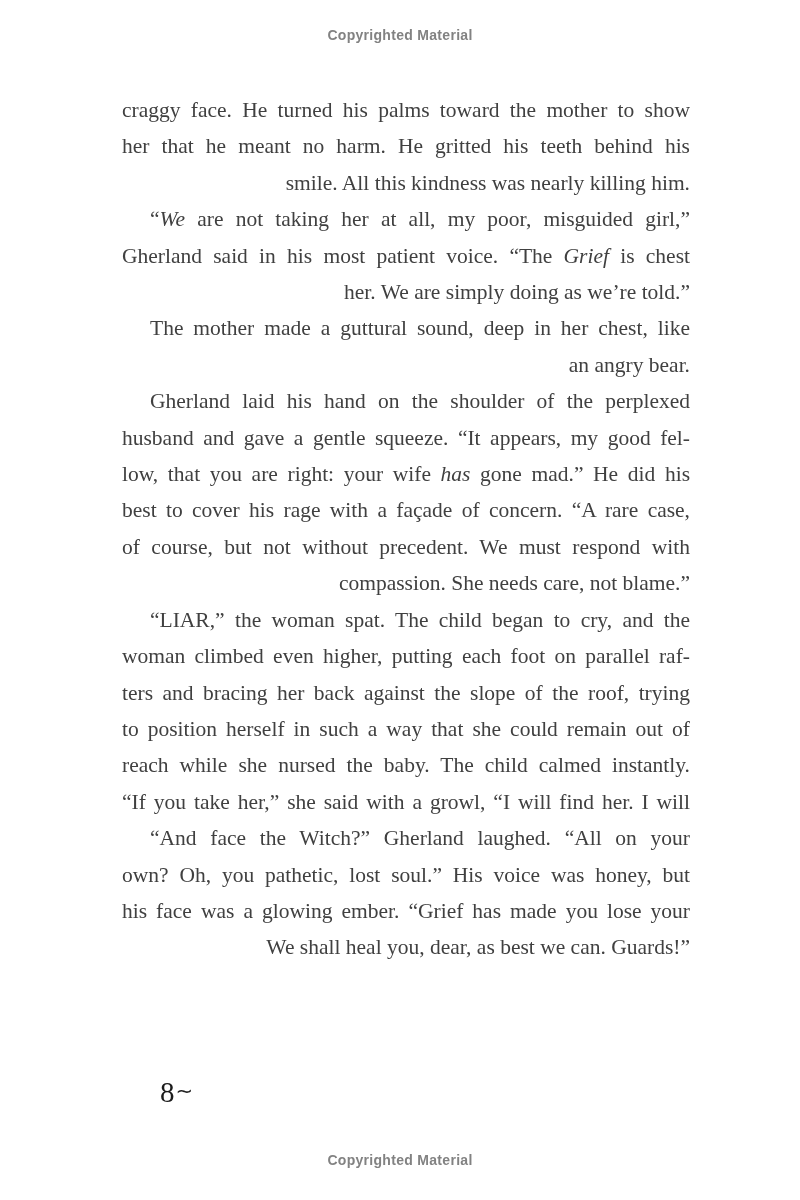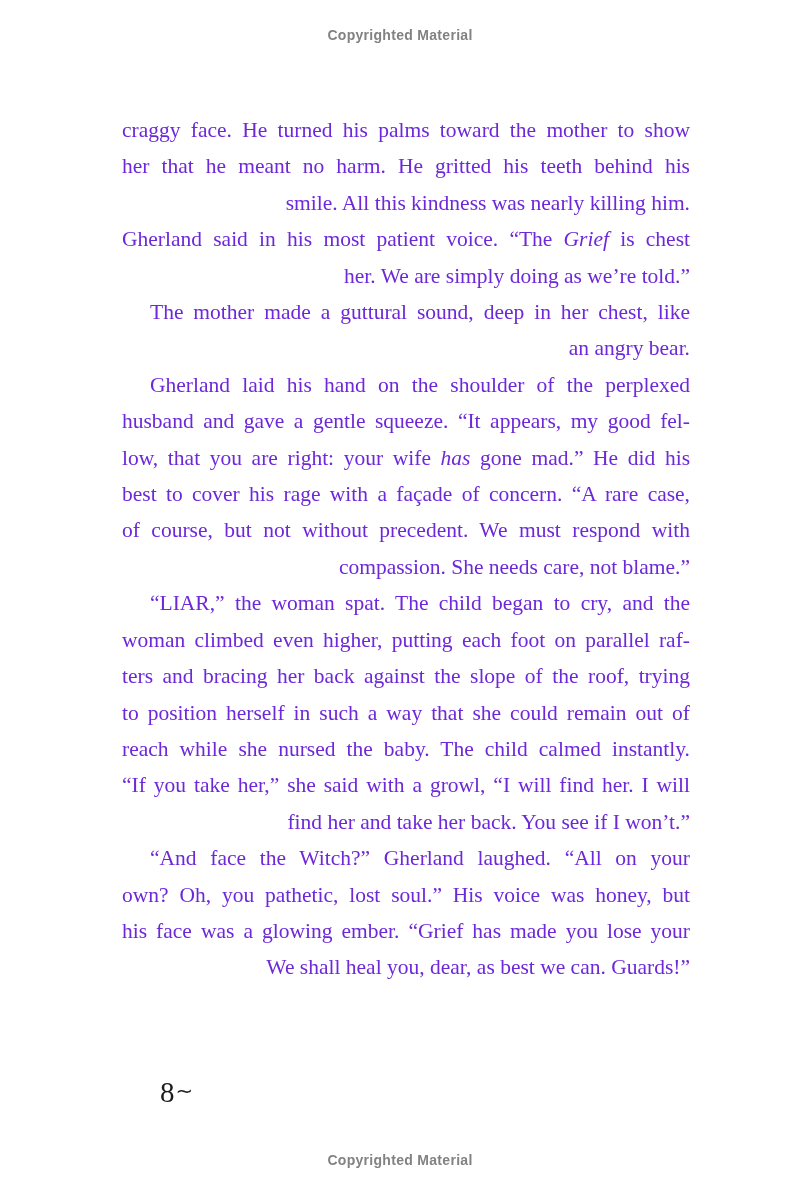--- a/index.html
+++ b/index.html
@@ -21,24 +21,24 @@
     font-weight: bold;
     font-size: 14px;
     color: #828282;
     letter-spacing: 0.3px;
   }
   .copyright.top { top: 27px; }
   .copyright.bottom { top: 1152px; }
   .text-block {
     position: absolute;
     left: 122px;
-    top: 112px;
+    top: 92px;
     width: 568px;
     font-size: 21.5px;
-    color: #6d28d9;
+    color: #404040;
   }
   .line {
     height: 36.42px;
     line-height: 36.42px;
     overflow: hidden;
     text-align: right;
     white-space: pre-wrap;
   }
   .line.just {
     text-align: justify;
@@ -65,37 +65,37 @@
 <body>
 
 <div class="page">
 
   <div class="copyright top">Copyrighted Material</div>
 
   <div class="text-block">
       <div class="line just"><span>craggy face. He turned his palms toward the mother to show</span></div>
       <div class="line just"><span>her that he meant no harm. He gritted his teeth behind his</span></div>
       <div class="line"><span>smile. All this kindness was nearly killing him.</span></div>
+      <div class="line just indent"><span>“</span><i>We</i><span> are not taking her at all, my poor, misguided girl,”</span></div>
       <div class="line just"><span>Gherland said in his most patient voice. “The </span><i>Grief</i><span> is chest</span></div>
       <div class="line"><span>her. We are simply doing as we’re told.”</span></div>
       <div class="line just indent"><span>The mother made a guttural sound, deep in her chest, like</span></div>
       <div class="line"><span>an angry bear.</span></div>
       <div class="line just indent"><span>Gherland laid his hand on the shoulder of the perplexed</span></div>
       <div class="line just"><span>husband and gave a gentle squeeze. “It appears, my good fel-</span></div>
       <div class="line just"><span>low, that you are right: your wife </span><i>has</i><span> gone mad.” He did his</span></div>
       <div class="line just"><span>best to cover his rage with a façade of concern. “A rare case,</span></div>
       <div class="line just"><span>of course, but not without precedent. We must respond with</span></div>
       <div class="line"><span>compassion. She needs care, not blame.”</span></div>
       <div class="line just indent"><span>“LIAR,” the woman spat. The child began to cry, and the</span></div>
       <div class="line just"><span>woman climbed even higher, putting each foot on parallel raf-</span></div>
       <div class="line just"><span>ters and bracing her back against the slope of the roof, trying</span></div>
       <div class="line just"><span>to position herself in such a way that she could remain out of</span></div>
       <div class="line just"><span>reach while she nursed the baby. The child calmed instantly.</span></div>
       <div class="line just"><span>“If you take her,” she said with a growl, “I will find her. I will</span></div>
-      <div class="line"><span>find her and take her back. You see if I won’t.”</span></div>
       <div class="line just indent"><span>“And face the Witch?” Gherland laughed. “All on your</span></div>
       <div class="line just"><span>own? Oh, you pathetic, lost soul.” His voice was honey, but</span></div>
       <div class="line just"><span>his face was a glowing ember. “Grief has made you lose your</span></div>
       <div class="line"><span>We shall heal you, dear, as best we can. Guards!”</span></div>
     </div>
 
   <div class="page-number">
     <span>8</span><span class="orn">∼</span>
   </div>
 

